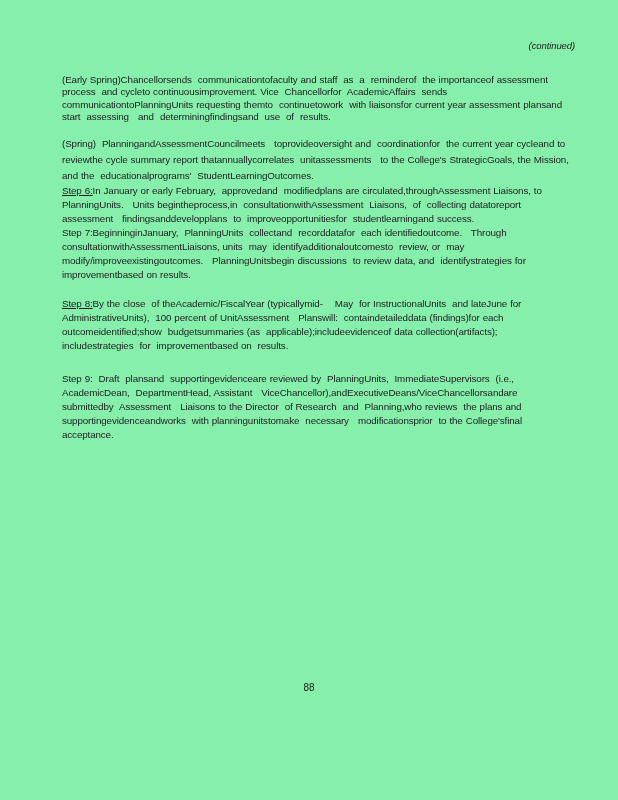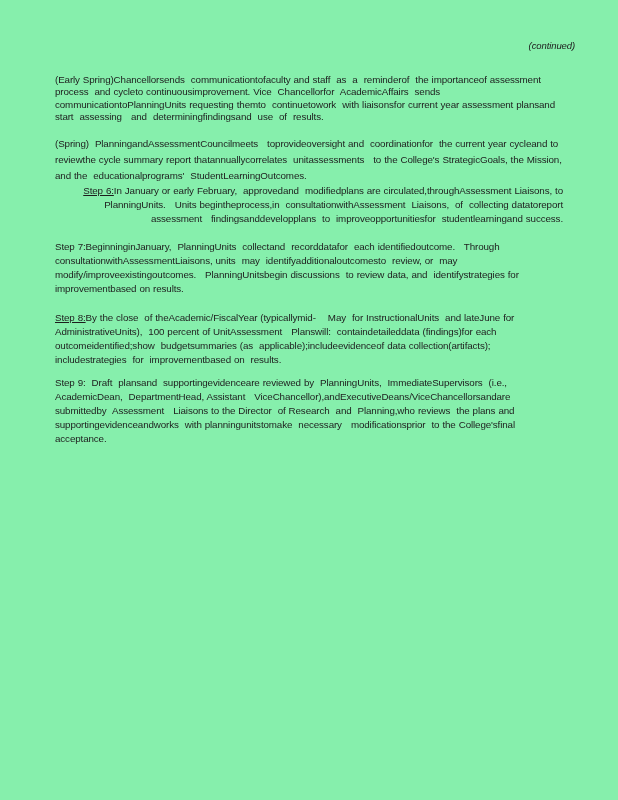--- a/index.html
+++ b/index.html
@@ -21,38 +21,38 @@
   .continued {
     position: absolute;
     top: 40px;
     right: 43px;
     font-size: 9.5px;
     font-style: italic;
     letter-spacing: -0.1px;
   }
   .content {
     position: absolute;
-    left: 55px;
+    left: 62px;
     top: 74px;
     width: 508px;
   }
   .content p {
     margin: 0;
     font-size: 9.8px;
     line-height: 14px;
     letter-spacing: -0.12px;
     white-space: pre-wrap;
     word-spacing: 0.4px;
   }
   
   .content p:nth-of-type(1) { line-height: 12.4px; margin-bottom: 12px; }
   .content p:nth-of-type(2) { line-height: 16px; margin-bottom: 0; }
-  .content p:nth-of-type(3) { margin-bottom: 14px; text-align: right; }
+  .content p:nth-of-type(3) { margin-bottom: 0; }
   .content p:nth-of-type(4) { margin-bottom: 15px; }
-  .content p:nth-of-type(5) { margin-bottom: 9px; }
+  .content p:nth-of-type(5) { margin-bottom: 19px; }
   .content p:nth-of-type(6) { }
   .content p:nth-of-type(7) { margin-bottom: 0; }
   .underline {
     text-decoration: underline;
   }
   .pageno {
     position: absolute;
     top: 682px;
     left: 0;
     width: 618px;
@@ -70,13 +70,14 @@
   <div class="content">
 
   <p><span>(Early Spring)Chancellorsends  communicationtofaculty and staff  as  a  reminderof  the importanceof assessment  process  and cycleto continuousimprovement. Vice  Chancellorfor  AcademicAffairs  sends communicationtoPlanningUnits requesting themto  continuetowork  with liaisonsfor current year assessment plansand  start  assessing   and  determiningfindingsand  use  of  results.</span></p>
       <p><span>(Spring)  PlanningandAssessmentCouncilmeets   toprovideoversight and  coordinationfor  the current year cycleand to reviewthe cycle summary report thatannuallycorrelates  unitassessments   to the College's StrategicGoals, the Mission,  and the  educationalprograms'  StudentLearningOutcomes.</span></p>
       <p><span class="underline">Step 6:</span><span>In January or early February,  approvedand  modifiedplans are circulated,throughAssessment Liaisons, to PlanningUnits.   Units begintheprocess,in  consultationwithAssessment  Liaisons,  of  collecting datatoreport  assessment   findingsanddevelopplans  to  improveopportunitiesfor  studentlearningand success.</span></p>
       <p><span>Step 7:BeginninginJanuary,  PlanningUnits  collectand  recorddatafor  each identifiedoutcome.   Through consultationwithAssessmentLiaisons, units  may  identifyadditionaloutcomesto  review, or  may modify/improveexistingoutcomes.   PlanningUnitsbegin discussions  to review data, and  identifystrategies for improvementbased on results.</span></p>
       <p><span class="underline">Step 8:</span><span>By the close  of theAcademic/FiscalYear (typicallymid-    May  for InstructionalUnits  and lateJune for AdministrativeUnits),  100 percent of UnitAssessment   Planswill:  containdetaileddata (findings)for each outcomeidentified;show  budgetsummaries (as  applicable);includeevidenceof data collection(artifacts); includestrategies  for  improvementbased on  results.</span></p>
       <p><span>Step 9:  Draft  plansand  supportingevidenceare reviewed by  PlanningUnits,  ImmediateSupervisors  (i.e., AcademicDean,  DepartmentHead, Assistant   ViceChancellor),andExecutiveDeans/ViceChancellorsandare submittedby  Assessment   Liaisons to the Director  of Research  and  Planning,who reviews  the plans and supportingevidenceandworks  with planningunitstomake  necessary   modificationsprior  to the College'sfinal acceptance.</span></p>
     </div>
 
+  <div class="pageno">88</div>
 </div>
 
 </body></html>

